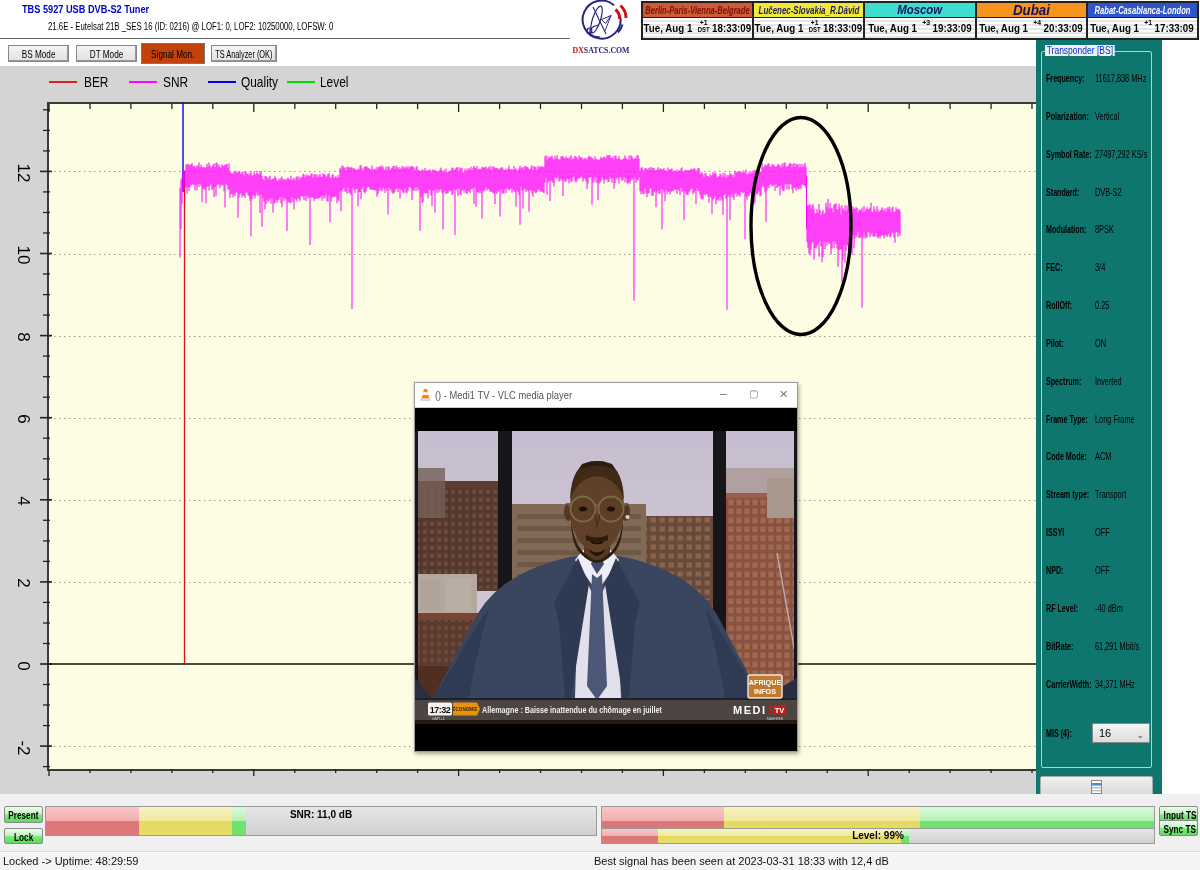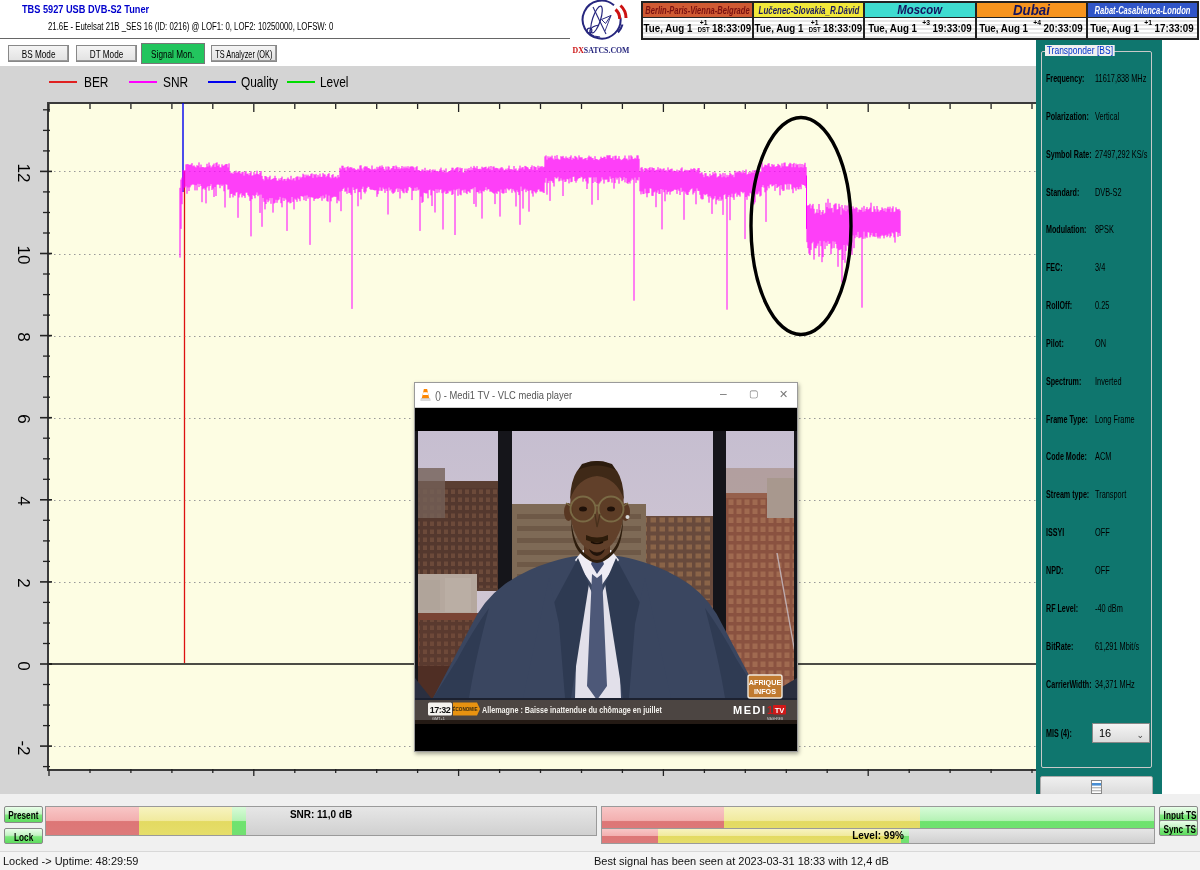--- a/index.html
+++ b/index.html
@@ -30,21 +30,21 @@
 
 #logo { left:570px; top:0; width:62px; height:52px; background:#fff; text-align:center; }
 #logo .txt { font-size:8.5px; font-weight:bold; margin-top:-1px; font-family:"Liberation Serif",serif; transform:scaleX(0.92); transform-origin:center; white-space:nowrap;}
 
 
 .tabbtn { position:absolute; font-size:10.5px; color:#000;
   background:linear-gradient(#f4f4f4,#e2e2e2); border:1px solid #888;
   box-shadow:inset -1px -1px 0 #999; white-space:nowrap; overflow:hidden;
   display:flex; align-items:center; justify-content:center; }
 .tabbtn i { font-style:normal; display:inline-block; transform:scaleX(0.78); }
-#tab3 { background:#22c55e; box-shadow:none; border:1px solid #777; }
+#tab3 { background:#c2410c; box-shadow:none; border:1px solid #777; }
 
 
 #panel { left:0; top:66px; width:1077px; height:728px; background:#d4d4d4; }
 
 .legline { position:absolute; height:2px; top:81px; width:28px; }
 .legtxt { position:absolute; top:74px; font-size:14px; color:#000; transform:scaleX(0.85); transform-origin:left; }
 
 
 #plot { position:absolute; left:47px; top:102px; width:1026px; height:669px;
   background:#fdfde3; border-top:2px solid #3a3a3a; border-left:2px solid #3a3a3a;

